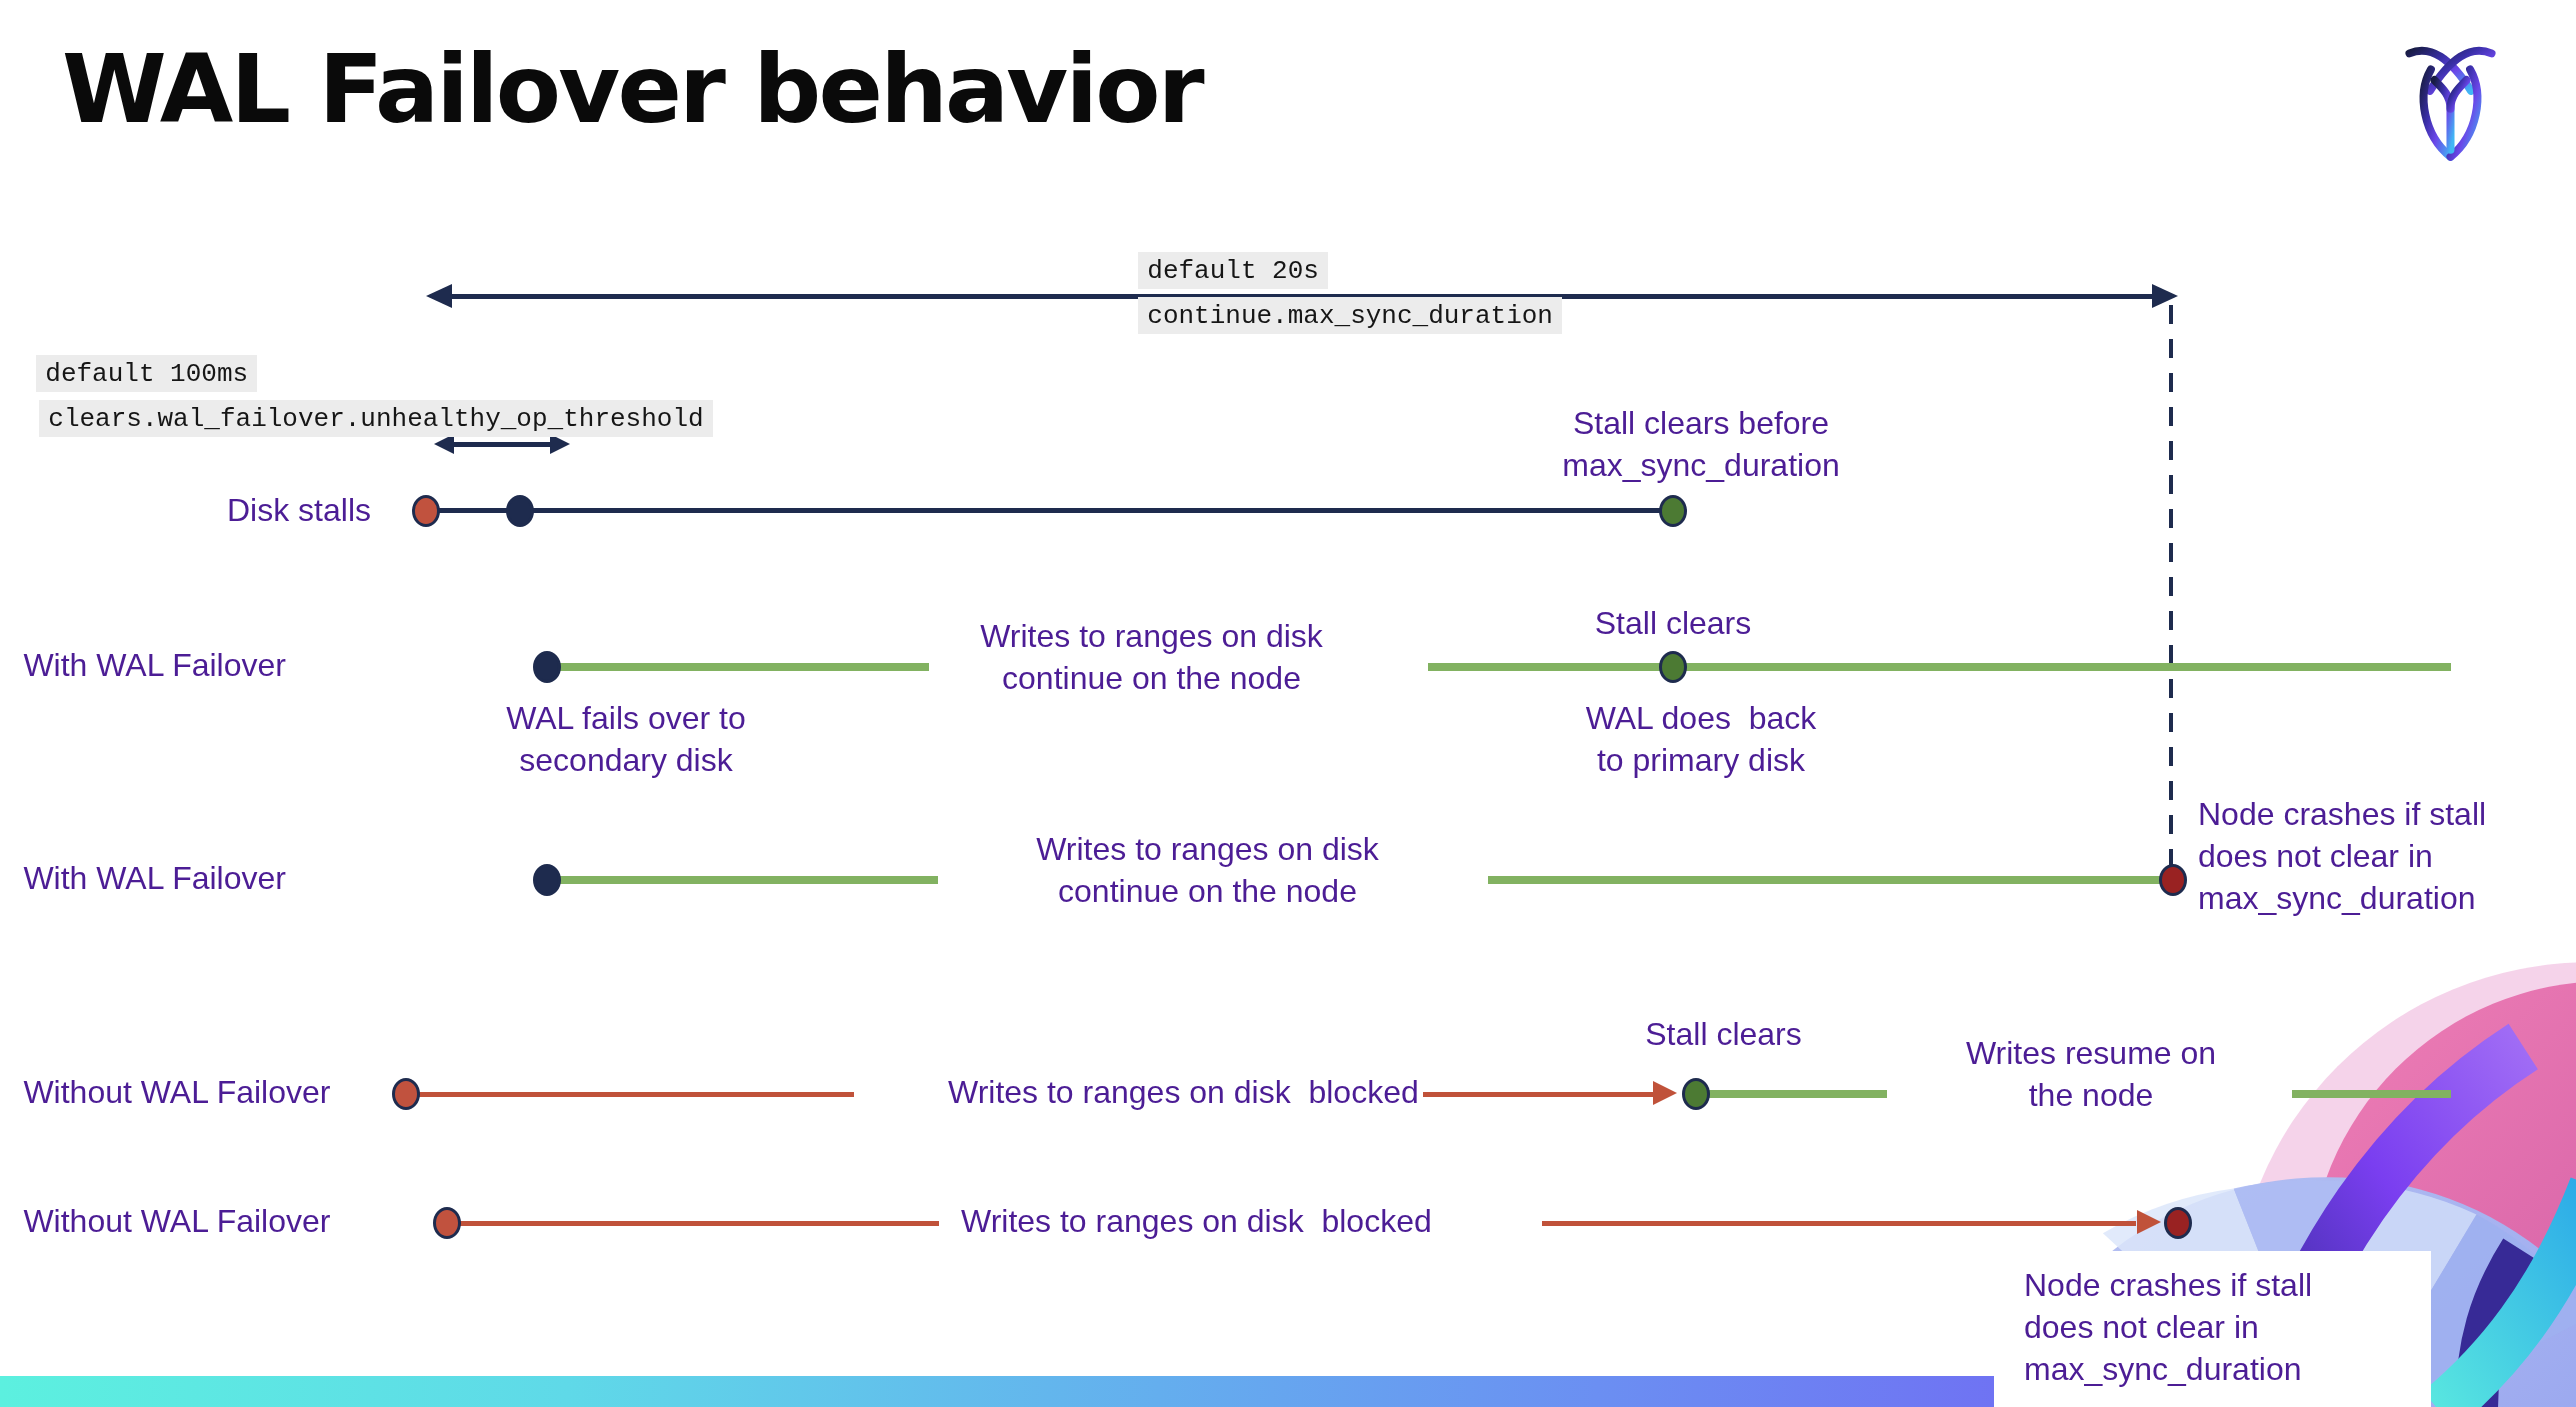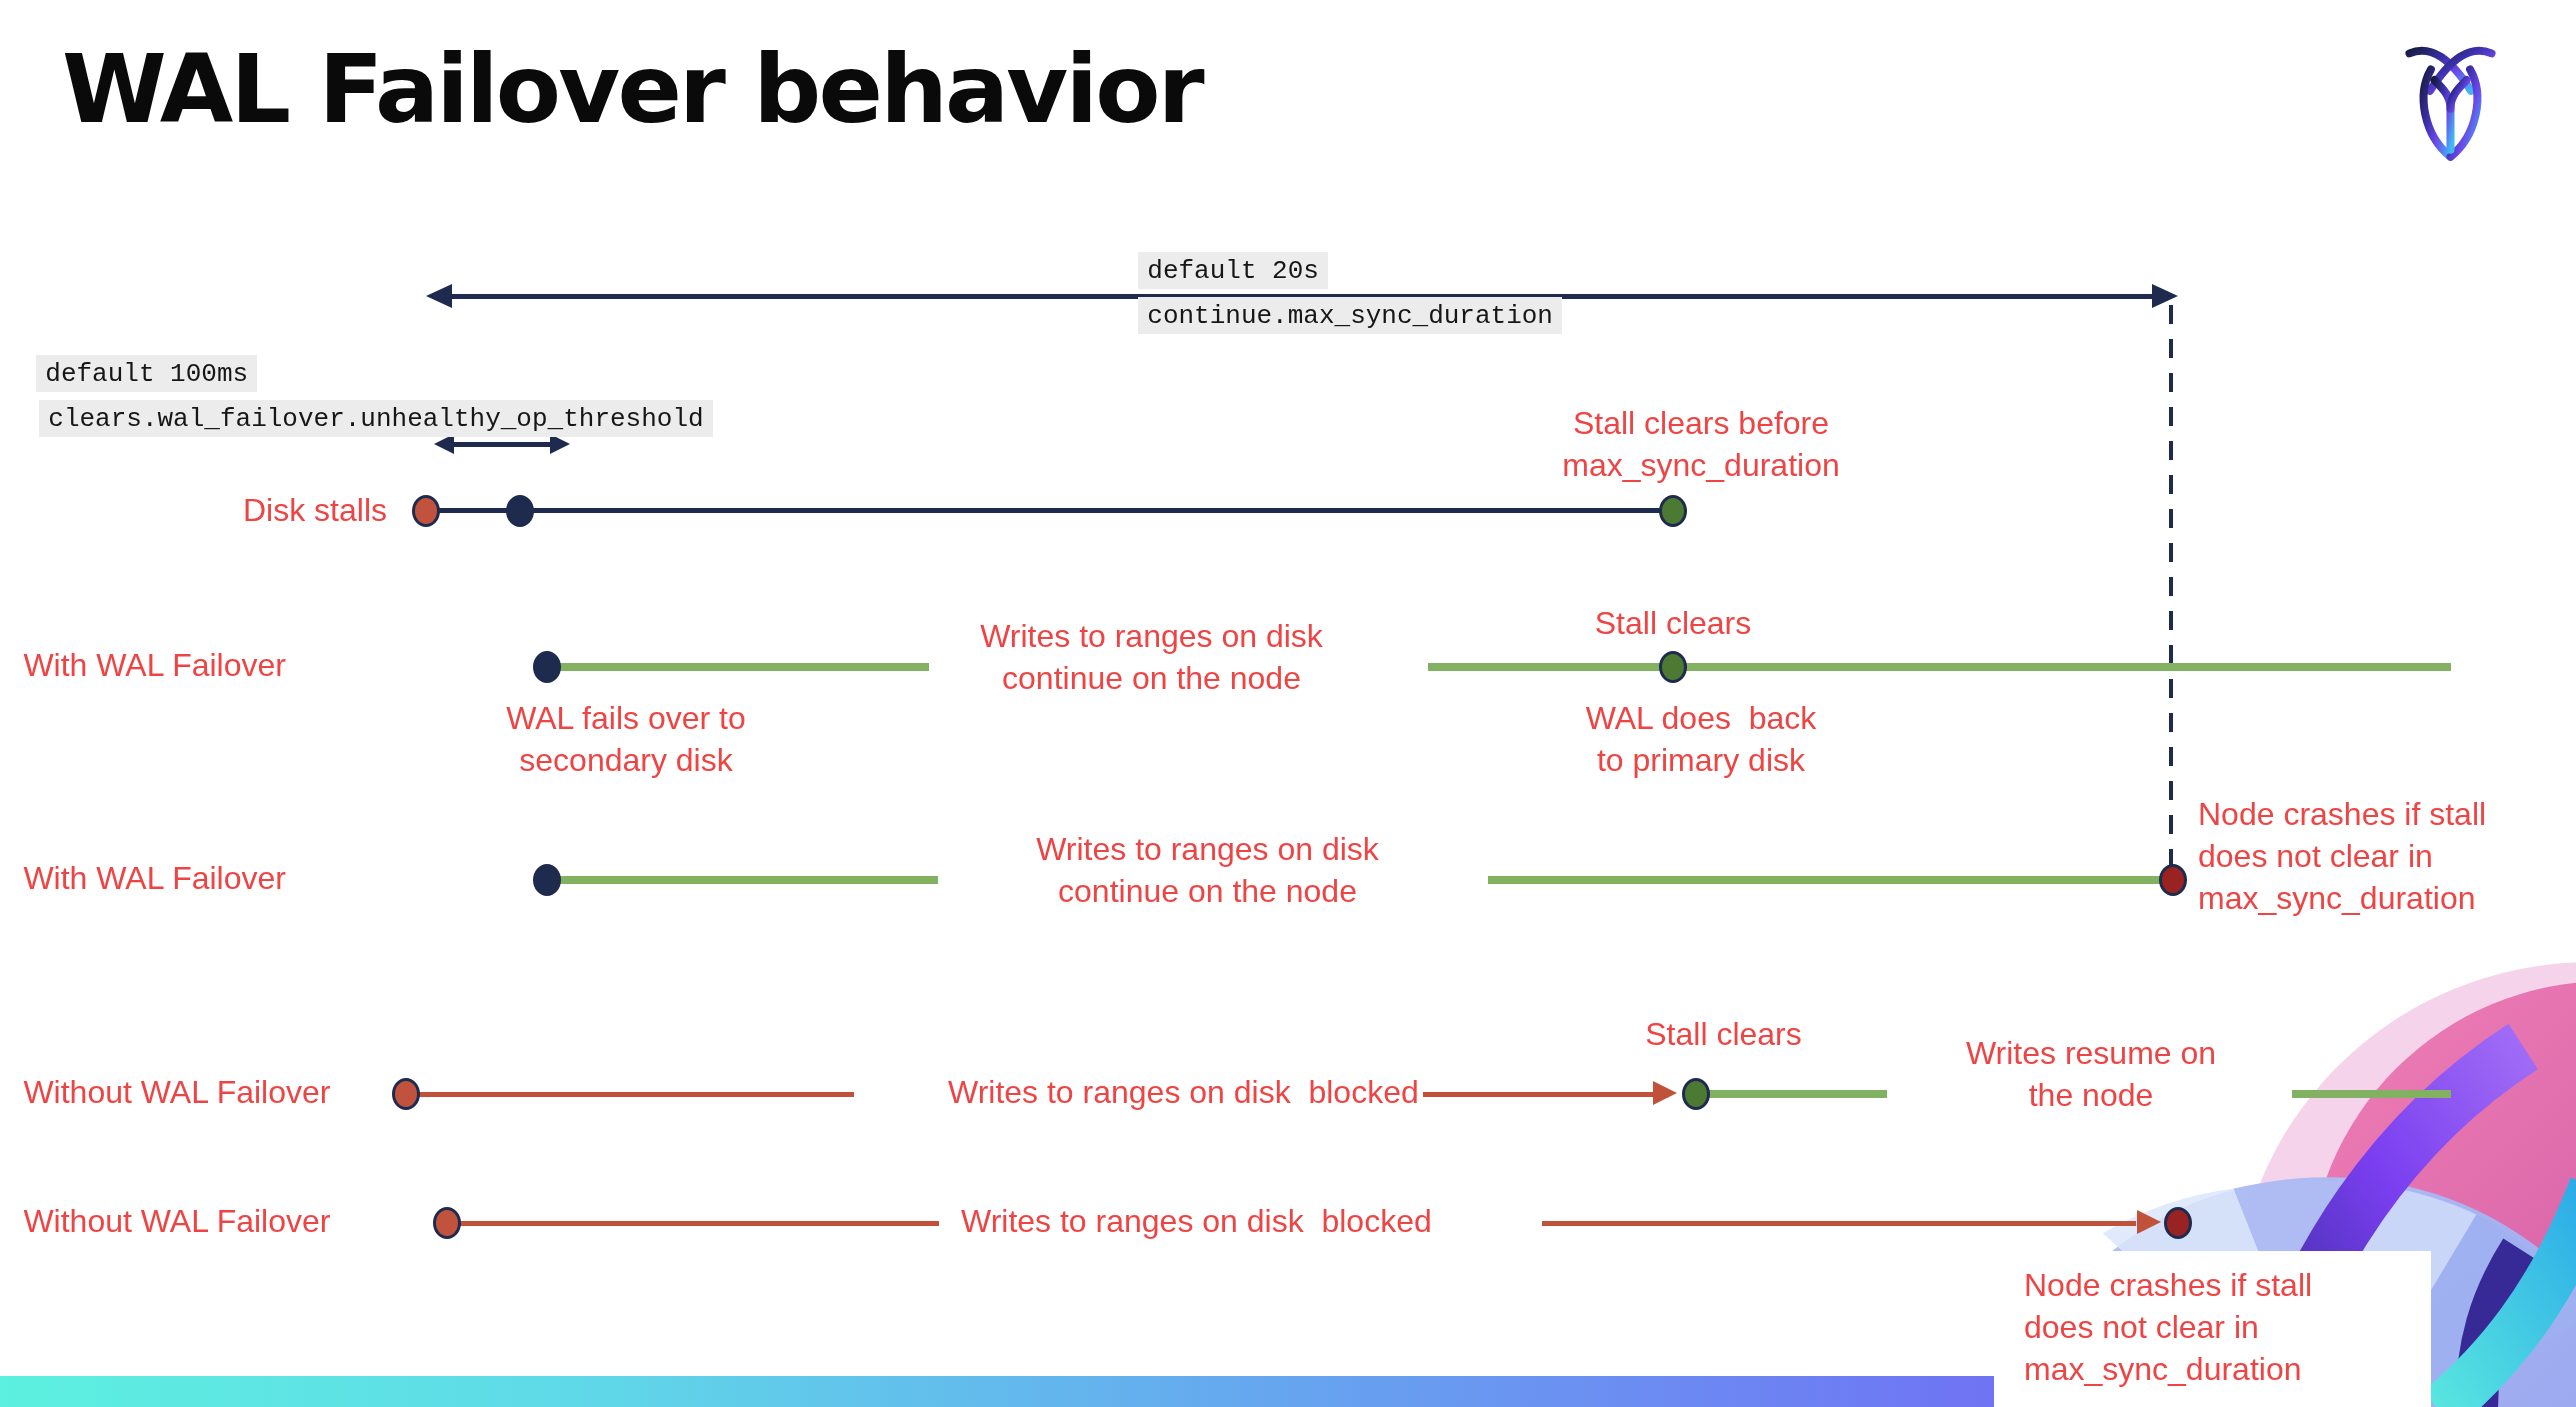--- a/index.html
+++ b/index.html
@@ -7,21 +7,21 @@
     position:relative;width:2576px;height:1408px;overflow:hidden;background:#ffffff;
     font-family:"Liberation Sans","DejaVu Sans",sans-serif;
   }
   .title{
     position:absolute;left:62px;top:37px;
     font:800 95px/1.1 "DejaVu Sans","Liberation Sans",sans-serif;
     letter-spacing:-2.8px;color:#0a0a0a;white-space:pre;
   }
   .t{
     position:absolute;font:400 32px/1.32 "Liberation Sans","DejaVu Sans",sans-serif;
-    color:#ef4444;white-space:pre-wrap;z-index:4;
+    color:#4c1d95;white-space:pre-wrap;z-index:4;
   }
   .tc{text-align:center;}
   .code{
     position:absolute;font:400 26px/1 "Liberation Mono","DejaVu Sans Mono",monospace;
     color:#161616;background:var(--code-bg,#ececec);padding:5.6px 9.3px;z-index:4;white-space:pre;
   }
   .nline{position:absolute;height:4.7px;background:var(--navy,#1e2b4e);z-index:2;}
   .gline{position:absolute;height:8.4px;background:var(--green-line,#82b261);z-index:3;}
   .rline{position:absolute;height:4.7px;background:var(--red-line,#c0523a);z-index:3;}
   .dot{
@@ -84,21 +84,21 @@
 <div class="code" style="left:1138px;top:297px;">continue.max_sync_duration</div>
 
 <div class="code" style="left:36px;top:355px;">default 100ms</div>
 <div class="code" style="left:39px;top:400px;">clears.wal_failover.unhealthy_op_threshold</div>
 <div class="nline" style="left:449px;top:442px;width:103px;"></div>
 <div class="ah sleft" style="left:434px;top:434px;"></div>
 <div class="ah sright" style="left:550px;top:434px;"></div>
 
 <div class="dashv" style="left:2169px;top:305px;height:563px;"></div>
 
-<div class="t" style="left:243px;top:489px;">Disk stalls</div>
+<div class="t" style="left:227px;top:489px;">Disk stalls</div>
 <div class="nline" style="left:430px;top:508px;width:1234px;"></div>
 <div class="dot red" style="left:412px;top:495px;"></div>
 <div class="dot navy" style="left:506px;top:495px;"></div>
 <div class="dot green" style="left:1659px;top:495px;"></div>
 <div class="t tc" style="left:1514px;top:402px;width:374px;">Stall clears before
 max_sync_duration</div>
 
 <div class="t" style="left:23.4px;top:644px;">With WAL Failover</div>
 <div class="dot navy" style="left:533px;top:651px;"></div>
 <div class="gline" style="left:557px;top:663px;width:372px;"></div>

